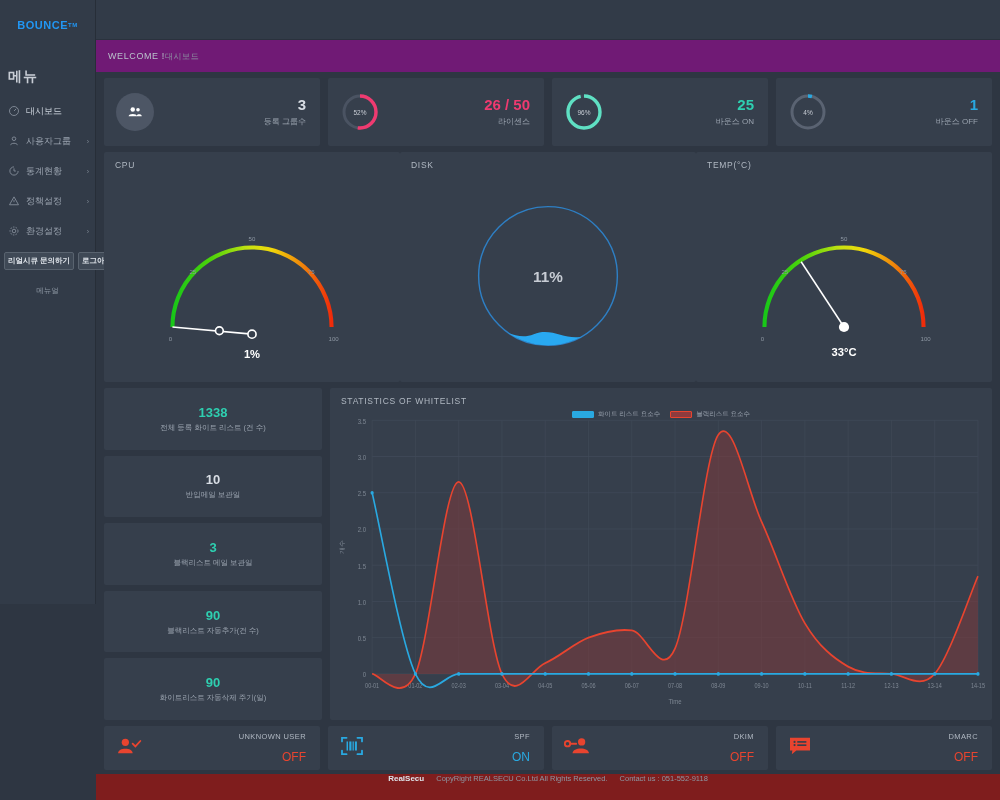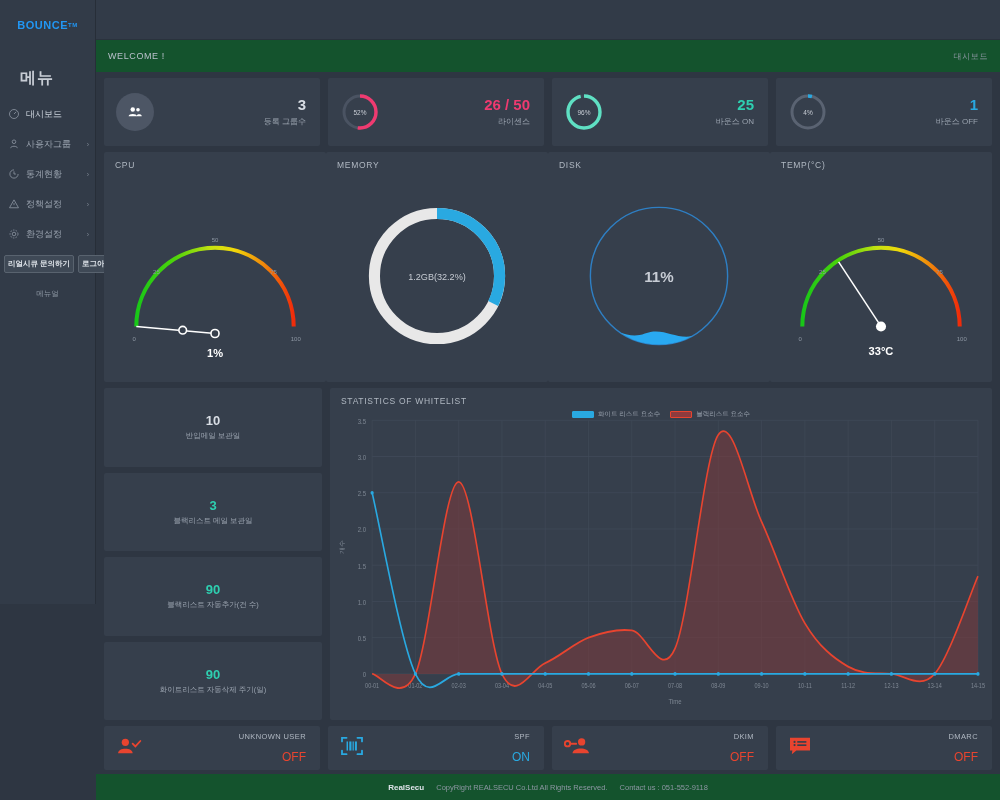--- a/index.html
+++ b/index.html
@@ -18,22 +18,22 @@
     border-right: 1px solid #272e38;
     position: relative;
     flex: 0 0 96px;
   }
   .brand {
     height: 50px; display: flex; align-items: center; justify-content: center;
     color: #2196f3; font-size: 11px; font-weight: bold; letter-spacing: .5px;
   }
   .brand sup { font-size: 6px; vertical-align: super; }
   .menu-title {
-    color: #c7ccd4; font-size: 16px; font-weight: bold;
-    padding: 18px 0 10px 8px; letter-spacing: 1px; margin-left: 12px;
+    color: #c7ccd4; font-size: 14px; font-weight: bold;
+    padding: 18px 0 10px 8px; letter-spacing: 1px;
   }
   .menu-item {
     display: flex; align-items: center; gap: 6px;
     height: 30px; padding: 0 6px 0 8px;
     color: #9aa3af; font-size: 9px; cursor: pointer; position: relative;
   }
   .menu-item.active { color: #cfd6df; }
   .menu-item .mi-icon { width: 12px; height: 12px; flex: 0 0 12px; opacity: .8; }
   .menu-item .mi-label { flex: 1; white-space: nowrap; }
   .menu-item .mi-arrow { font-size: 7px; opacity: .7; }
@@ -57,23 +57,23 @@
     cursor: pointer; font-weight: bold;
   }
   .manual-link {
     text-align: center; color: #8d97a3; font-size: 7.5px; padding-top: 8px; cursor: pointer;
   }
 
   
   .main { flex: 1; height: 800px; display: flex; flex-direction: column; background: #2e3642; }
   .topbar { height: 40px; background: #323b48; border-bottom: 1px solid #2a323d; }
   .welcome-bar {
-    height: 32px; display: flex; align-items: center; justify-content: space-between;
+    height: 32px; display: flex; align-items: center; justify-content: flex-start;
     padding: 0 12px; color: #b9c1cb; font-size: 9px; letter-spacing: .6px;
-    background: #14532d;
+    background: #701a75;
   }
   .breadcrumb { color: #8d97a3; font-size: 8px; filter: blur(.4px); }
 
   .content { flex: 1; padding: 6px 8px 0 8px; display: flex; flex-direction: column; gap: 6px; }
 
   
   .kpi-row { display: flex; gap: 8px; height: 68px; }
   .kpi-card {
     flex: 1; background: #363f4c; border-radius: 2px;
     display: flex; align-items: center; padding: 0 14px 0 12px;
@@ -127,22 +127,22 @@
     display: flex; align-items: center; padding: 0 14px 0 12px;
   }
   .status-icon { flex: 0 0 auto; }
   .status-text { flex: 1; text-align: right; }
   .status-name { font-size: 7.5px; color: #b0b8c2; letter-spacing: .4px; }
   .status-state { font-size: 12px; font-weight: normal; margin-top: 9px; }
   .state-on { color: #29a9e1; }
   .state-off { color: #e8442f; }
 
   .footer {
-    height: 26px; background: #14532d;
-    display: flex; align-items: center; justify-content: center; gap: 12px;
+    height: 26px; background: #7f1d1d;
+    display: flex; justify-content: center; gap: 12px;
     color: #8d97a3; font-size: 7.5px;
   }
   .footer-logo { color: #dfe4ea; font-size: 8px; font-weight: bold; filter: blur(.3px); }
 </style>
 </head>
 <body>
 
 <div class="app">
 
   <aside class="sidebar">
@@ -317,30 +317,20 @@
               <text x="168" y="98" fill="#8d97a3" font-size="6" text-anchor="middle">75</text>
               <text x="190" y="164" fill="#8d97a3" font-size="6" text-anchor="middle">100</text>
               <line x1="32" y1="150" x2="110" y2="157" stroke="#ffffff" stroke-width="1.6"></line>
               <circle cx="78" cy="153.7" r="3.8" fill="#363f4c" stroke="#ffffff" stroke-width="1.6"></circle>
               <circle cx="110" cy="157" r="4" fill="#363f4c" stroke="#ffffff" stroke-width="1.6"></circle>
               <text x="110" y="180" fill="#ffffff" font-size="11" font-weight="bold" text-anchor="middle">1%</text>
             </svg>
           </div>
         </div>
 
-        <div class="panel">
-          <div class="panel-title">MEMORY</div>
-          <div class="gauge-area">
-            <svg viewBox="0 0 220 200" width="100%" height="100%" preserveAspectRatio="xMidYMid meet">
-              <circle cx="110" cy="100" r="62" fill="none" stroke="#e8e8e8" stroke-width="11"></circle>
-              <circle cx="110" cy="100" r="62" fill="none" stroke="#29a9e1" stroke-width="11" stroke-dasharray="125.5 264.1" transform="rotate(-90 110 100)"></circle>
-              <text x="110" y="104" fill="#c7ccd4" font-size="9" text-anchor="middle">1.2GB(32.2%)</text>
-            </svg>
-          </div>
-        </div>
 
         <div class="panel">
           <div class="panel-title">DISK</div>
           <div class="gauge-area">
             <svg viewBox="0 0 220 200" width="100%" height="100%" preserveAspectRatio="xMidYMid meet">
               <defs>
                 <clipPath id="diskClip">
                     <circle cx="110" cy="100" r="68"></circle>
                   </clipPath>
               </defs>
@@ -377,20 +367,24 @@
               <circle cx="110" cy="150" r="5" fill="#ffffff"></circle>
               <text x="110" y="178" fill="#ffffff" font-size="11" font-weight="bold" text-anchor="middle">33°C</text>
             </svg>
           </div>
         </div>
       </div>
 
       <div class="lower-row">
 
         <div class="stat-col">
+          <div class="stat-card">
+            <div class="stat-value">1338</div>
+            <div class="stat-label">전체 등록 화이트 리스트 (건 수)</div>
+          </div>
           <div class="stat-card">
             <div class="stat-value" style="color:#d8dde4">10</div>
             <div class="stat-label">반입메일 보관일</div>
           </div>
           <div class="stat-card">
             <div class="stat-value">3</div>
             <div class="stat-label">블랙리스트 메일 보관일</div>
           </div>
           <div class="stat-card">
             <div class="stat-value">90</div>

